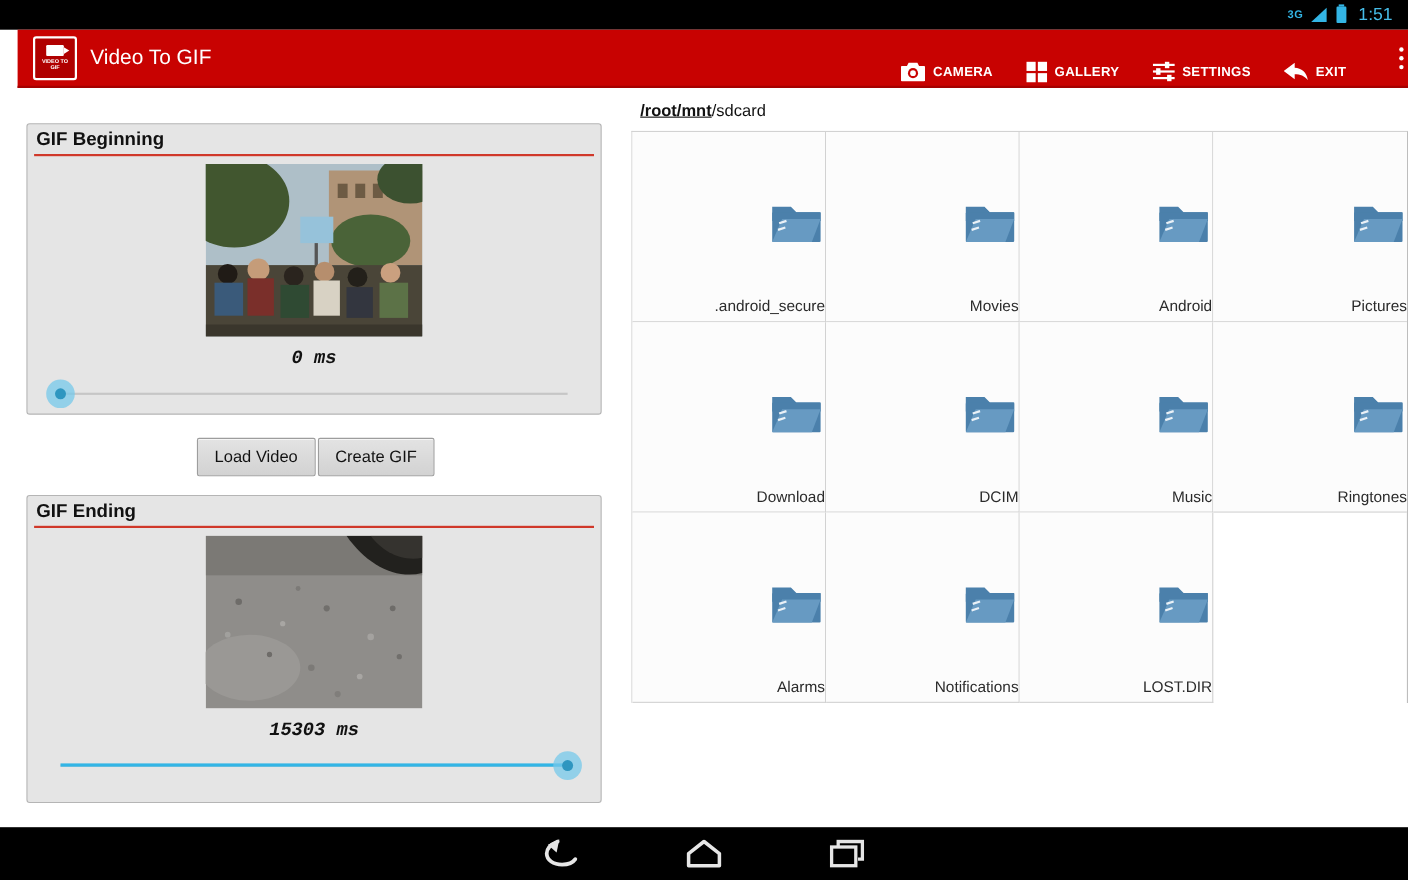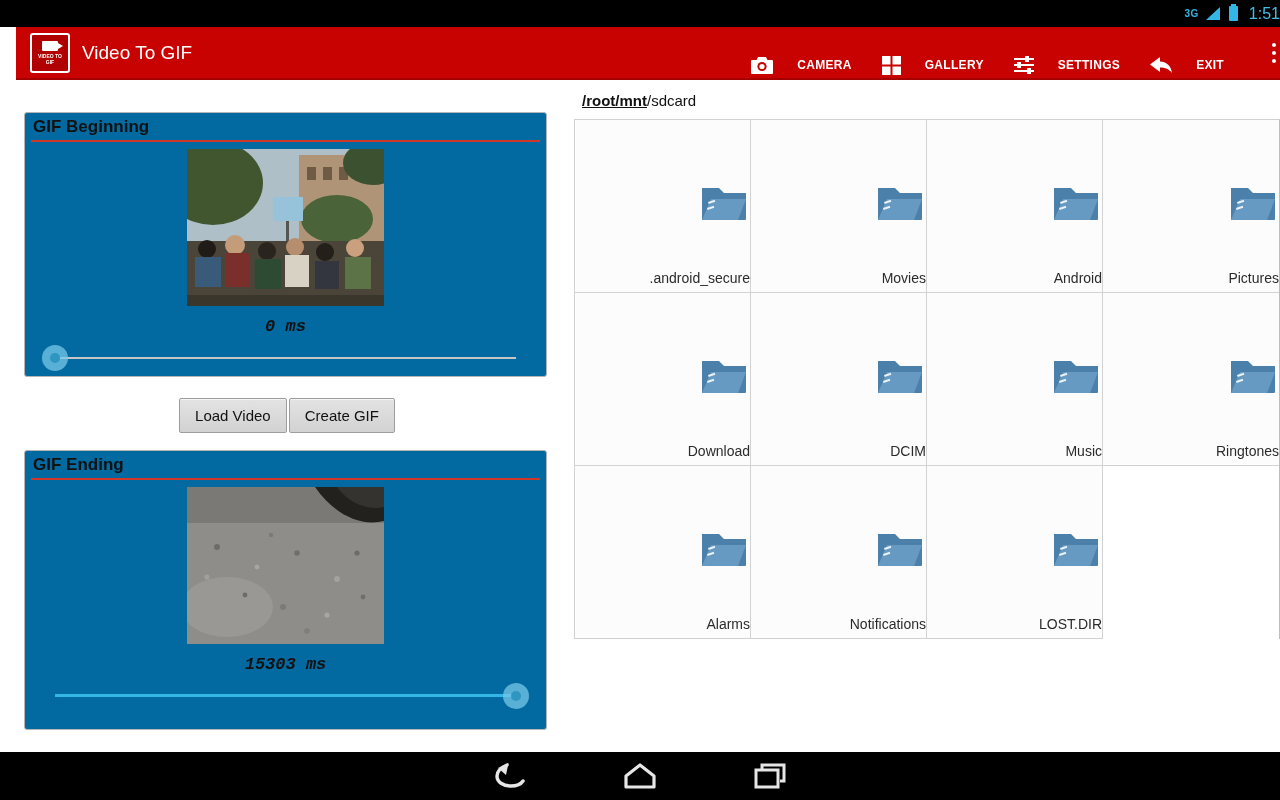--- a/index.html
+++ b/index.html
@@ -1,47 +1,47 @@
 <!DOCTYPE html>
 <html><head>
 <meta charset="utf-8">
 <style>
   html,body{margin:0;padding:0;background:#000;}
   body{width:1280px;height:800px;font-family:"Liberation Sans","DejaVu Sans",sans-serif;overflow:hidden;}
   .screen{position:relative;width:1280px;height:800px;background:#fff;}
 
   
   .status-bar{position:absolute;top:0;left:0;width:1280px;height:27px;background:#000;
-    display:flex;align-items:center;justify-content:flex-end;gap:7px;padding-right:0;box-sizing:border-box;}
+    display:flex;align-items:center;justify-content:flex-end;gap:7px;padding-right:14px;box-sizing:border-box;}
   .net-label{color:#33b5e5;font-size:10px;font-weight:bold;letter-spacing:.5px;}
   .sig-tri{width:0;height:0;border-left:14px solid transparent;border-bottom:13px solid #33b5e5;}
   .battery{width:9px;height:15px;background:#33b5e5;border-radius:1px;position:relative;margin-left:2px;}
   .battery::before{content:"";position:absolute;top:-2px;left:2px;width:5px;height:2px;background:#33b5e5;}
   .clock{color:#46bde8;font-size:16px;margin-left:4px;}
 
   
   .action-bar{position:absolute;top:27px;left:16px;width:1280px;height:53px;background:#c80201;
     display:flex;align-items:center;box-sizing:border-box;padding:0 8px 0 14px;border-bottom:2px solid #a50000;}
   .app-icon{width:40px;height:40px;background:#b00000;border:2px solid #fff;border-radius:3px;
     display:flex;flex-direction:column;align-items:center;justify-content:center;box-sizing:border-box;flex:0 0 auto;}
   .app-icon .cam-glyph{width:16px;height:10px;background:#fff;border-radius:1px;position:relative;}
   .app-icon .cam-glyph::after{content:"";position:absolute;right:-5px;top:2px;border-left:5px solid #fff;
     border-top:3px solid transparent;border-bottom:3px solid transparent;}
   .app-icon .app-icon-text{color:#fff;font-size:5px;font-weight:bold;text-align:center;line-height:6px;margin-top:2px;width:30px;}
   .ab-title{color:#fff;font-size:19px;margin-left:12px;flex:0 0 auto;}
   .ab-actions{margin-left:auto;display:flex;align-items:center;gap:30px;}
-  .ab-item{display:flex;align-items:center;gap:24px;color:#fff;font-size:12px;font-weight:bold;
+  .ab-item{display:flex;align-items:center;gap:7px;color:#fff;font-size:12px;font-weight:bold;
     letter-spacing:.3px;cursor:default;margin-top:25px;}
   .ab-item svg{display:block;}
   .overflow{display:flex;flex-direction:column;gap:4px;padding:6px 12px;margin-left:6px;}
   .overflow i{width:4px;height:4px;border-radius:50%;background:#fff;display:block;}
 
   
   .left-pane{position:absolute;top:80px;left:0;width:574px;height:672px;background:#fff;}
-  .group{position:absolute;left:24px;width:523px;background:#0369a1;border:1px solid #b5b5b5;
+  .group{position:absolute;left:24px;width:523px;background:#e5e5e5;border:1px solid #b5b5b5;
     border-radius:3px;box-sizing:border-box;}
   .group-beginning{top:32px;height:265px;}
   .group-ending{top:370px;height:280px;}
   .group-title{font-size:17px;font-weight:bold;color:#111;padding:4px 8px 3px;}
   .title-rule{height:2px;background:#d0382a;margin:0 6px;}
   .thumb-img{display:block;margin:7px auto 0;width:197px;height:157px;}
   .time-label{text-align:center;font-size:17px;font-weight:bold;font-style:italic;color:#111;margin-top:11px;font-family:Liberation Mono, monospace;}
   .slider{position:relative;height:32px;margin:6px 30px 0;}
   .slider .track{position:absolute;left:0;right:0;top:15px;height:2px;background:#c6c6c6;}
   .slider .fill{position:absolute;left:0;top:14px;height:3px;background:#33b5e5;}

